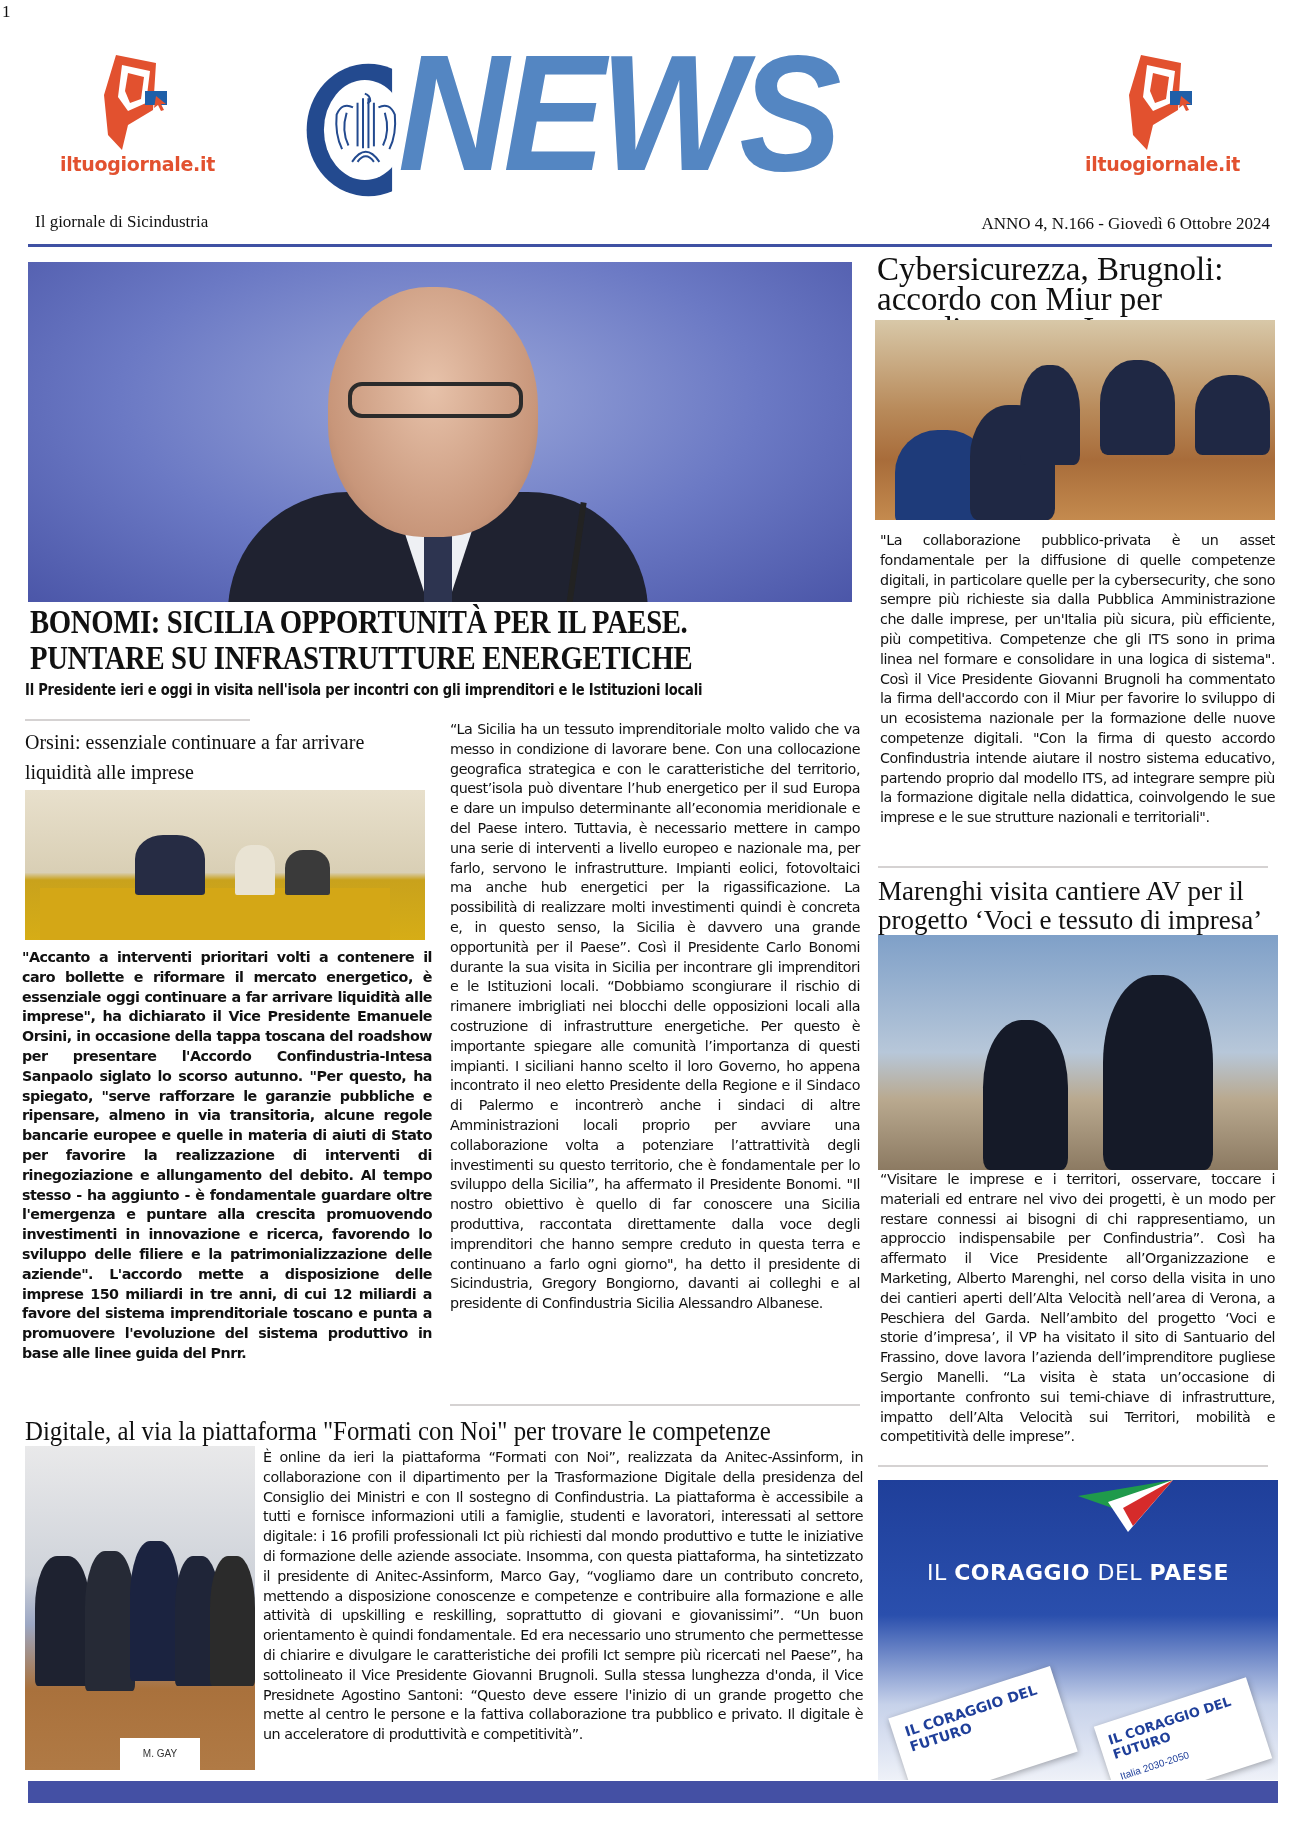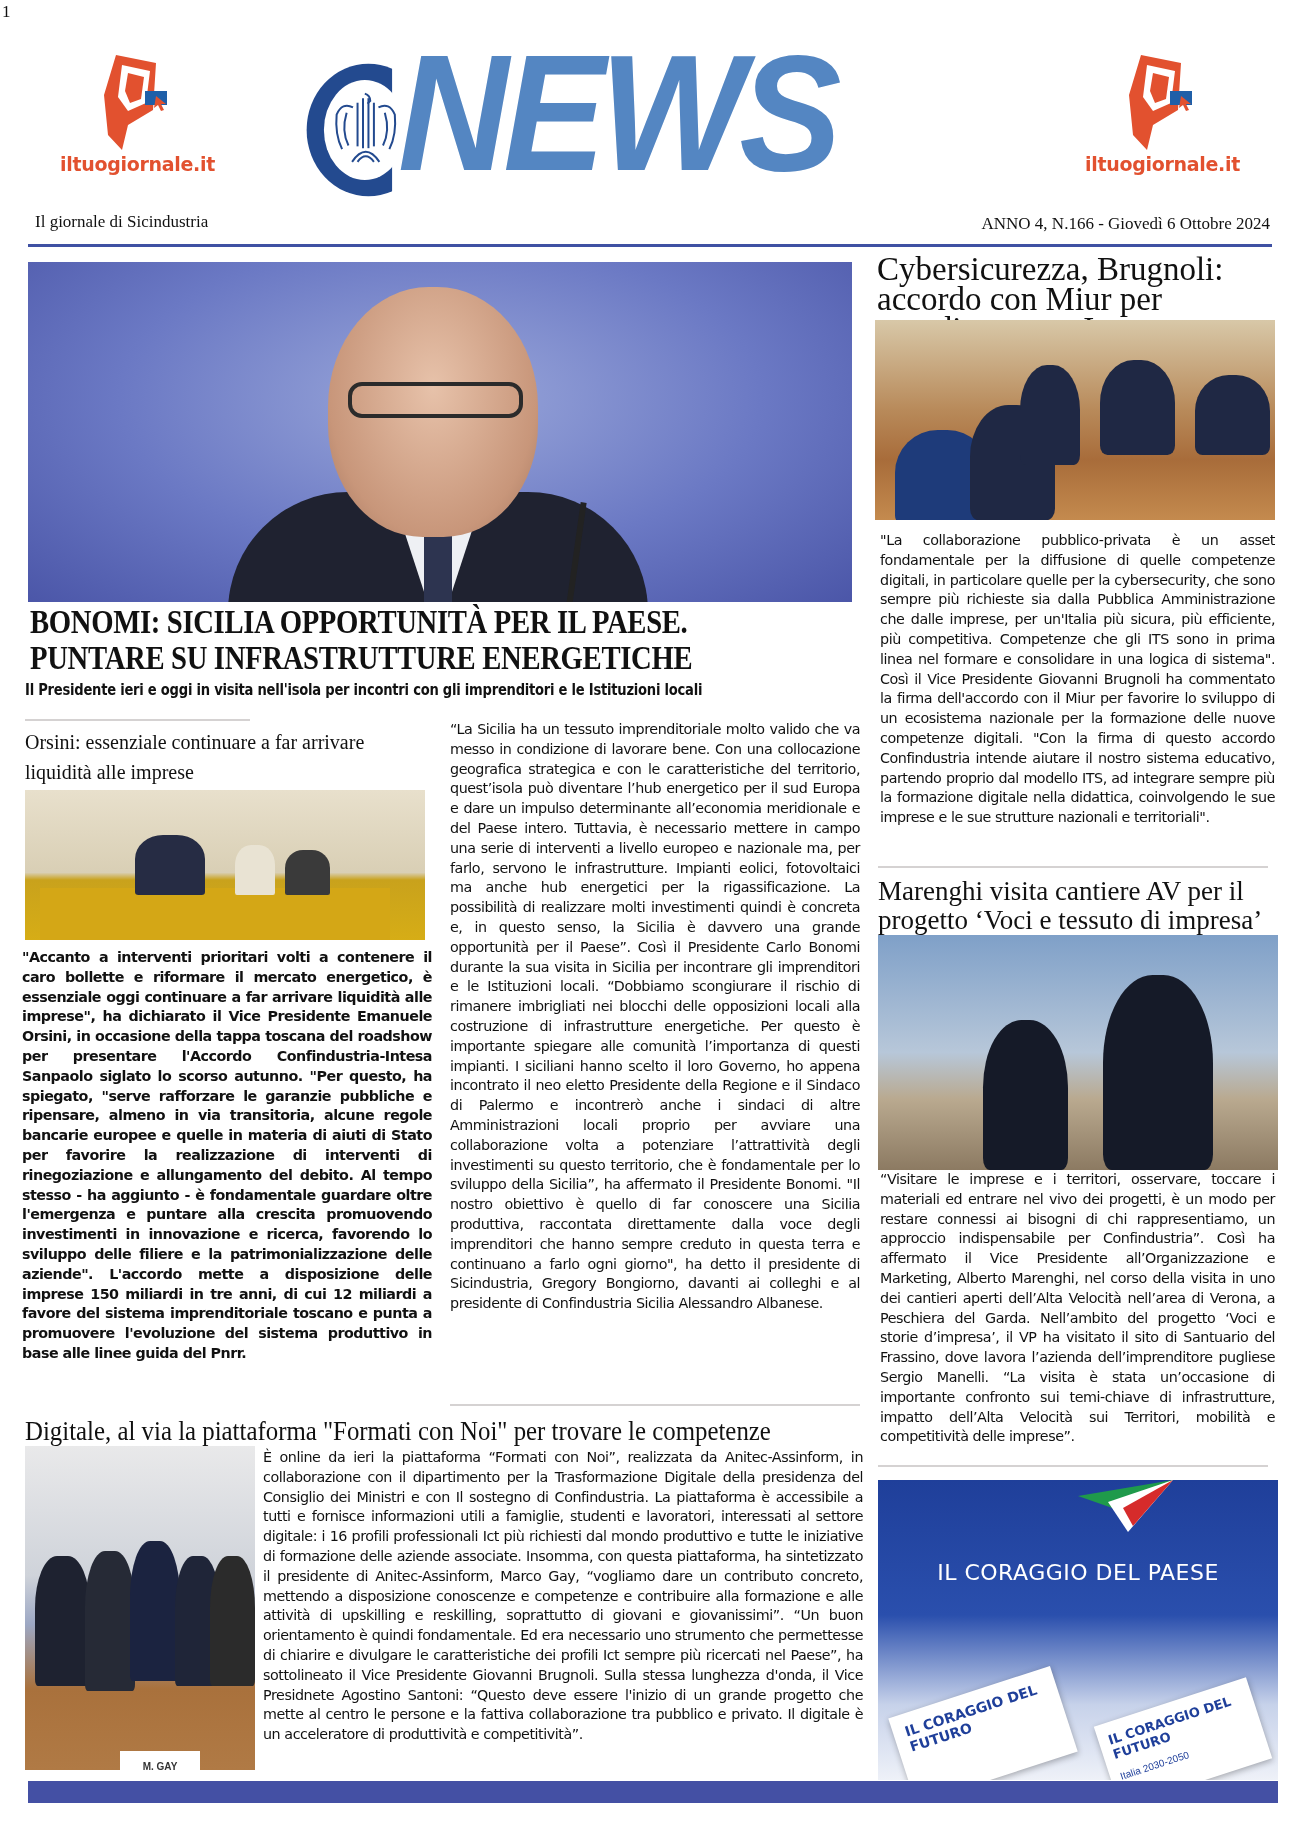--- a/index.html
+++ b/index.html
@@ -43,28 +43,28 @@
   .orsini-photo { left: 25px; top: 790px; width: 400px; height: 150px;
       background: linear-gradient(180deg, #e8e0cc 0%, #d9cfb5 55%, #c9a21c 60%, #d6ad16 100%); }
   .orsini-photo .table { position: absolute; left: 15px; bottom: 0; width: 350px; height: 52px; background: #d4a716; }
 
   .marenghi-photo { left: 878px; top: 935px; width: 400px; height: 235px;
       background: linear-gradient(180deg, #7fa0c8 0%, #b7c7d9 50%, #b9a98f 70%, #8c7a62 100%); }
   .marenghi-photo .man { position: absolute; border-radius: 45% 45% 8% 8%; background: #151a28; }
 
   .digitale-photo { left: 25px; top: 1446px; width: 230px; height: 324px;
       background: linear-gradient(180deg, #e9e9ea 0%, #cfd3da 40%, #9da8c4 55%, #a9713c 75%, #b07a45 100%); }
-  .digitale-photo .nameplate { position: absolute; left: 95px; top: 305px; width: 80px; height: 32px; background: #fff;
-      font-size: 10px; color: #333; text-align: center; line-height: 32px; font-weight: bold; }
+  .digitale-photo .nameplate { position: absolute; left: 95px; top: 292px; width: 80px; height: 32px; background: #fff;
+      font-size: 10px; color: #333; text-align: center; line-height: 32px; }
 
   .ad { left: 878px; top: 1480px; width: 400px; height: 300px;
       background: linear-gradient(180deg, #1f3f9a 0%, #2a4fad 45%, #c7d2ea 75%, #eef1f8 100%); }
   .ad .ad-title { position: absolute; left: 0; top: 80px; width: 400px; text-align: center; color: #fff;
       font-family: "DejaVu Sans", sans-serif; font-size: 22px; letter-spacing: 0.5px; }
-  .ad .ad-title b { font-weight: normal; }
+  .ad .ad-title b { font-weight: bold; }
   .ad .plane { position: absolute; left: 200px; top: 0px; width: 95px; height: 52px; }
   .ad .book { position: absolute; background: #fff; box-shadow: 0 2px 6px rgba(0,0,0,.3); }
   .ad .book-title { position: absolute; color: #1f3f9a; font-weight: bold; font-family: "DejaVu Sans", sans-serif; }
 
   
   .serif-head { font-family: "Liberation Serif", serif; color: #111; }
   .main-headline { left: 30px; top: 604px; width: 840px; font-family: "Liberation Serif", serif; font-weight: bold;
       font-size: 33px; line-height: 36px; transform: scaleX(0.87); transform-origin: left top; letter-spacing: -0.4px; white-space: nowrap; }
   .main-subhead { left: 25px; top: 680px; width: 880px; font-family: "DejaVu Sans", sans-serif; font-weight: bold; font-size: 16px;
       transform: scaleX(0.82); transform-origin: left top; white-space: nowrap; letter-spacing: -0.3px; }

